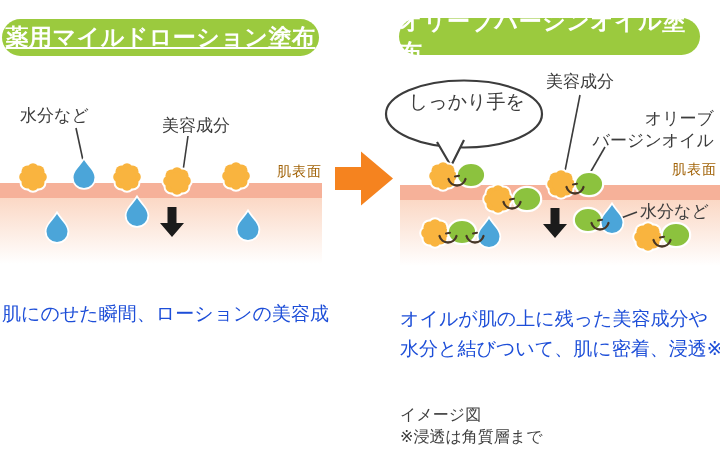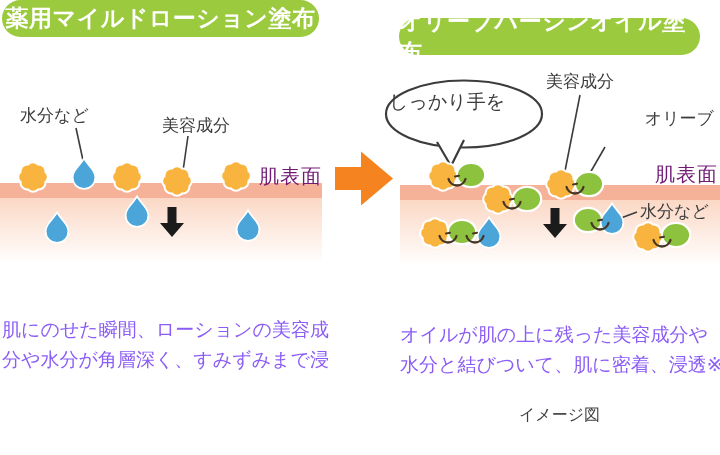--- a/index.html
+++ b/index.html
@@ -2,30 +2,30 @@
 <html><head>
 <meta charset="utf-8">
 <style>
   html,body{margin:0;padding:0;background:#fff;}
   .stage{position:relative;width:720px;height:455px;background:#fff;overflow:hidden;
          font-family:"Liberation Sans","DejaVu Sans",sans-serif;color:#3e3e3e;}
   .art{position:absolute;left:0;top:0;}
   .badge{position:absolute;display:flex;align-items:center;justify-content:center;
          background:#9bca3e;color:#fff;font-weight:bold;font-size:23px;border-radius:19px;
          letter-spacing:.5px;}
-  .badge.left{left:2px;top:0;width:317px;height:37px;}
+  .badge.left{left:2px;top:19px;width:317px;height:37px;text-decoration:underline;}
   .badge.right{left:399px;top:18px;width:301px;height:37px;}
   .lbl{position:absolute;font-size:17px;color:#3c3c3c;white-space:nowrap;line-height:1.25;}
-  .skinlbl{position:absolute;font-size:20px;color:#701a75;white-space:nowrap;letter-spacing:1px;}
-  .bubble-text{position:absolute;left:389px;top:90px;width:136px;text-align:left;
+  .skinlbl{position:absolute;font-size:14px;color:#a16207;white-space:nowrap;letter-spacing:1px;}
+  .bubble-text{position:absolute;left:389px;top:90px;width:136px;text-align:right;
                font-size:19px;line-height:23px;color:#3c3c3c;}
-  .para{position:absolute;font-size:19px;line-height:29.5px;color:#8b5cf6;white-space:nowrap;margin-top:16px;}
+  .para{position:absolute;font-size:19px;line-height:29.5px;color:#1d4ed8;white-space:nowrap;}
   .para.left{left:2px;top:299px;width:336px;}
   .para.right{left:400px;top:304px;width:320px;}
-  .notes{position:absolute;left:400px;top:404px;width:319px;text-align:center;
+  .notes{position:absolute;left:400px;top:404px;width:319px;text-align:left;
          font-size:16px;line-height:22px;color:#3e3e3e;}
   .oil-lbl{position:absolute;left:592px;top:108px;width:122px;text-align:right;
            font-size:17px;line-height:22px;color:#3c3c3c;}
 </style>
 </head>
 <body>
 
 <div class="stage">
 
   <svg class="art" width="720" height="455" viewBox="0 0 720 455" xmlns="http://www.w3.org/2000/svg" xmlns:xlink="http://www.w3.org/1999/xlink">
@@ -148,30 +148,31 @@
   <div class="lbl" style="left:20px;top:105px;">水分など</div>
   <div class="lbl" style="left:162px;top:115px;">美容成分</div>
   <div class="skinlbl" style="left:250px;top:163px;width:72px;text-align:right;">肌表面</div>
 
   <div class="bubble-text">
     <div>しっかり手を</div>
   </div>
   <div class="lbl" style="left:546px;top:71px;">美容成分</div>
   <div class="oil-lbl">
     <div>オリーブ</div>
+    <div>バージンオイル</div>
   </div>
   <div class="lbl" style="left:640px;top:201px;">水分など</div>
   <div class="skinlbl" style="left:655px;top:161px;width:62px;text-align:right;">肌表面</div>
 
   <div class="para left">
     <div>肌にのせた瞬間、ローションの美容成</div>
-    <div>分や水分が角層深く、すみずみまで浸</div>
   </div>
   <div class="para right">
     <div>オイルが肌の上に残った美容成分や</div>
     <div>水分と結びついて、肌に密着、浸透※。</div>
   </div>
 
   <div class="notes">
     <div>イメージ図</div>
+    <div>※浸透は角質層まで</div>
   </div>
 
 </div>
 
 </body></html>

